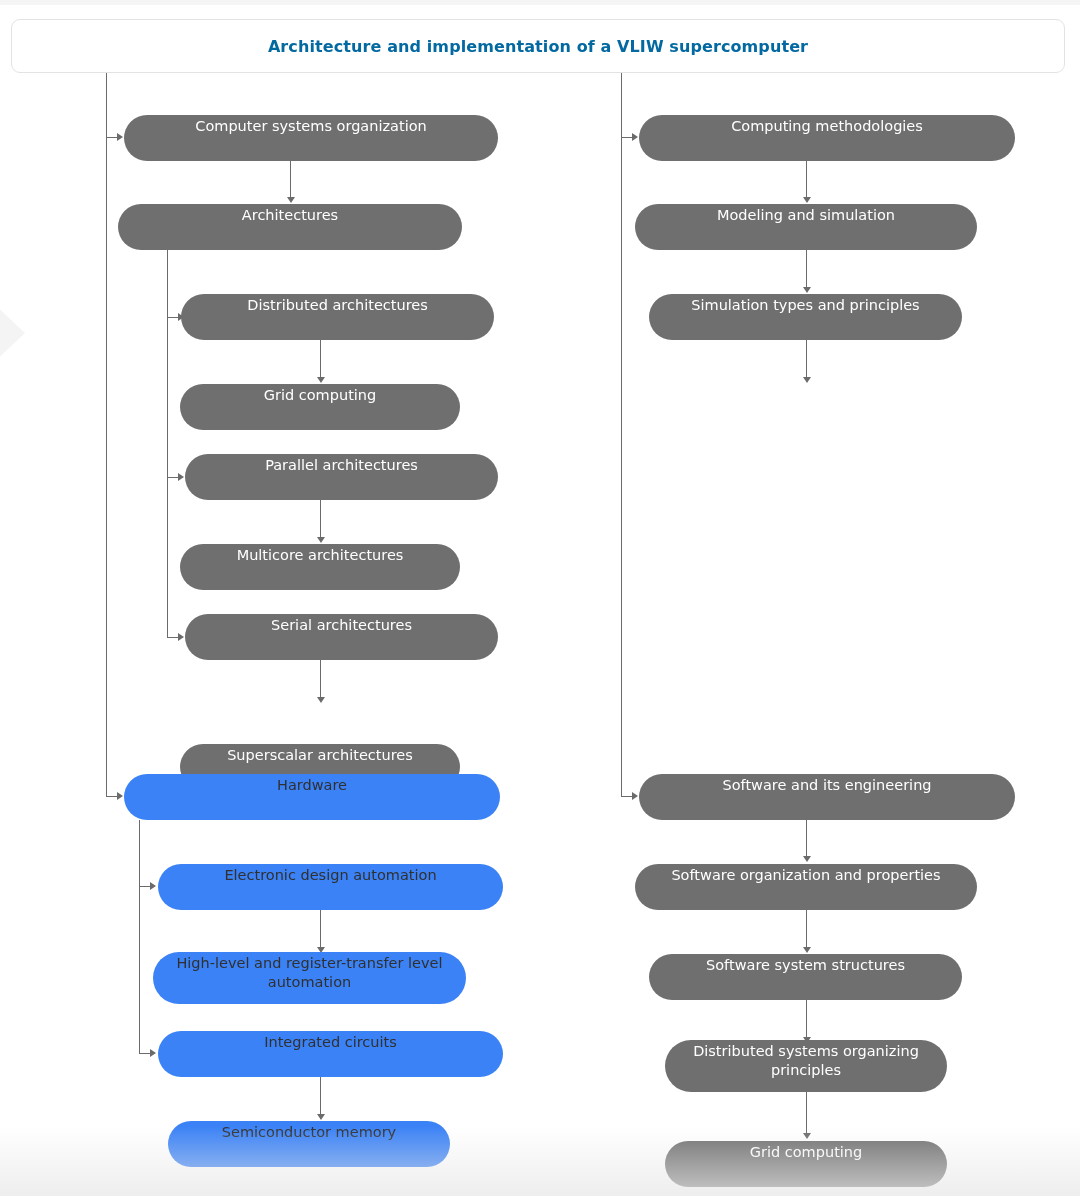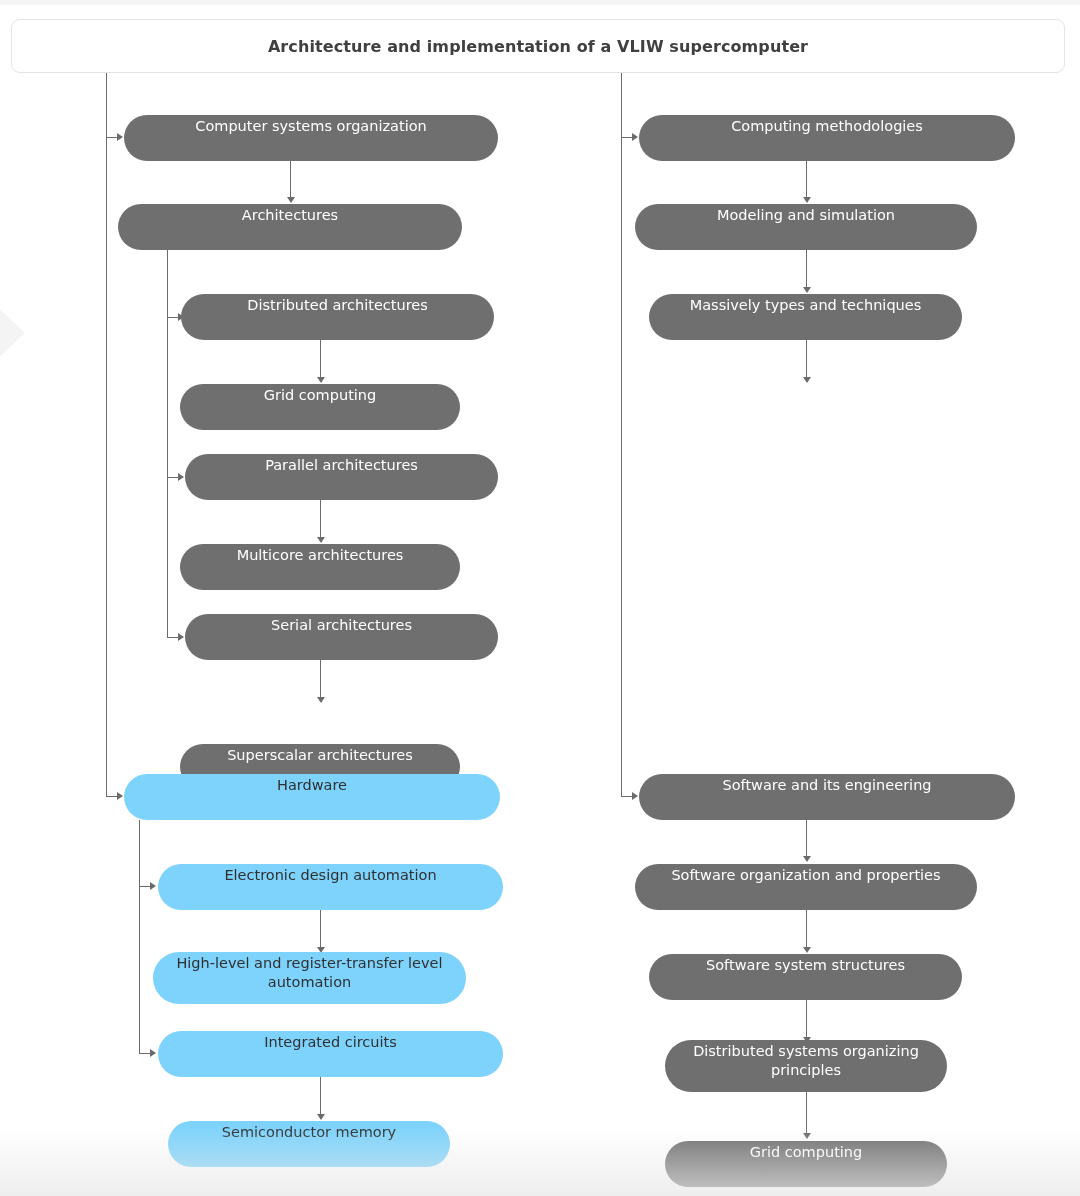--- a/index.html
+++ b/index.html
@@ -56,21 +56,21 @@
     background: #ffffff;
     border: 1px solid #e3e3e3;
     border-radius: 9px;
     display: flex;
     align-items: center;
     justify-content: center;
   }
   .title-card .title-text {
     font-size: 16px;
     font-weight: 700;
-    color: #404040;
+    color: #0369a1;
     letter-spacing: 0.1px;
   }
 
   
   .node {
     position: absolute;
     box-sizing: border-box;
     display: flex;
     align-items: flex-start;
     justify-content: center;
@@ -78,21 +78,21 @@
     border-radius: 999px;
     font-size: 14.5px;
     line-height: 1.28;
     padding: 2px 14px;
   }
   .node.dark {
     background: #6f6f6f;
     color: #ffffff;
   }
   .node.light {
-    background: #7dd3fc;
+    background: #3b82f6;
     color: #303030;
   }
 
   
   .conn {
     position: absolute;
     background: #6b6b6b;
   }
   .conn.v { width: 1.4px; }
   .conn.h { height: 1.4px; }
@@ -226,21 +226,21 @@
 
   <div class="conn v" style="left:806px; top:161px; height:37px;"></div>
   <div class="arrow-down" style="left:803px; top:197px;"></div>
   <div class="node dark" style="left:635px; top:204px; width:342px; height:46px;">
     <span>Modeling and simulation</span>
   </div>
 
   <div class="conn v" style="left:806px; top:250px; height:38px;"></div>
   <div class="arrow-down" style="left:803px; top:287px;"></div>
   <div class="node dark" style="left:649px; top:294px; width:313px; height:46px;">
-    <span>Massively types and techniques</span>
+    <span>Simulation types and principles</span>
   </div>
 
   <div class="conn v" style="left:806px; top:340px; height:38px;"></div>
   <div class="arrow-down" style="left:803px; top:377px;"></div>
 
   <div class="node dark" style="left:639px; top:774px; width:376px; height:46px;">
     <span>Software and its engineering</span>
   </div>
 
   <div class="conn v" style="left:806px; top:820px; height:37px;"></div>

